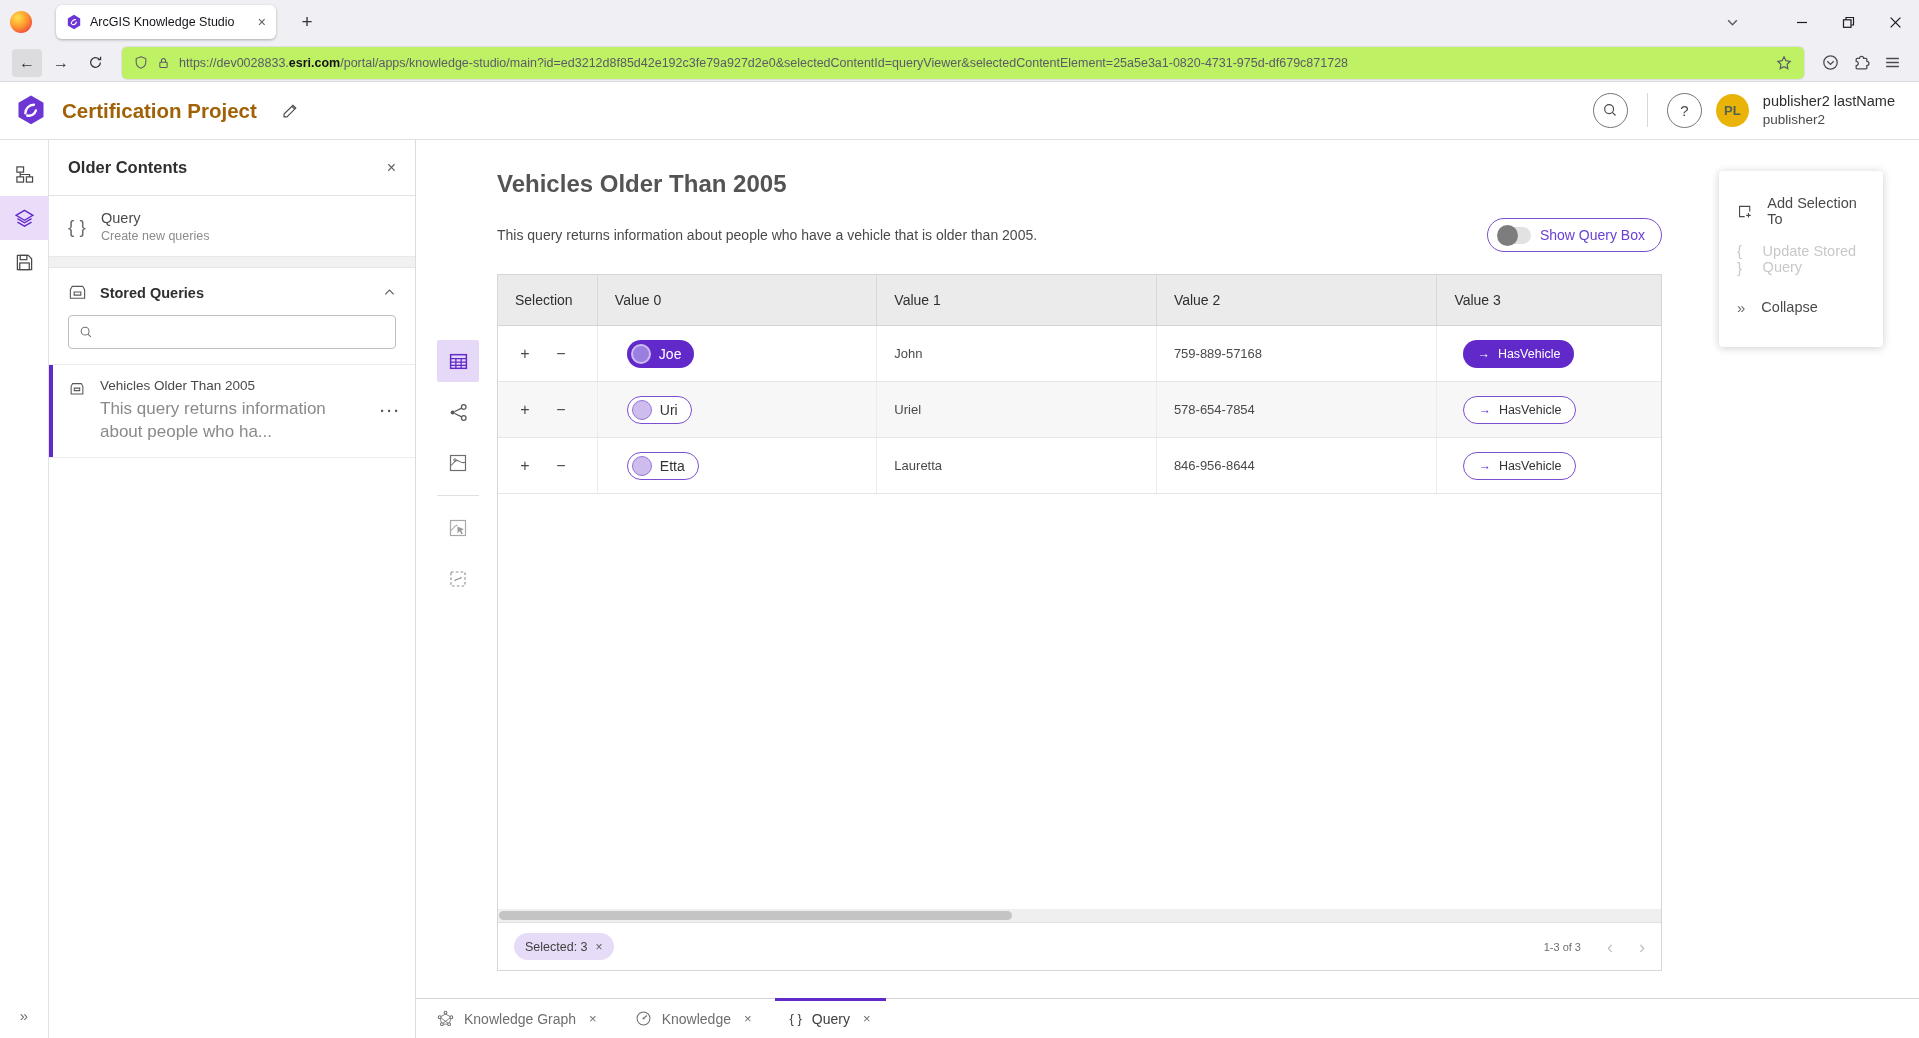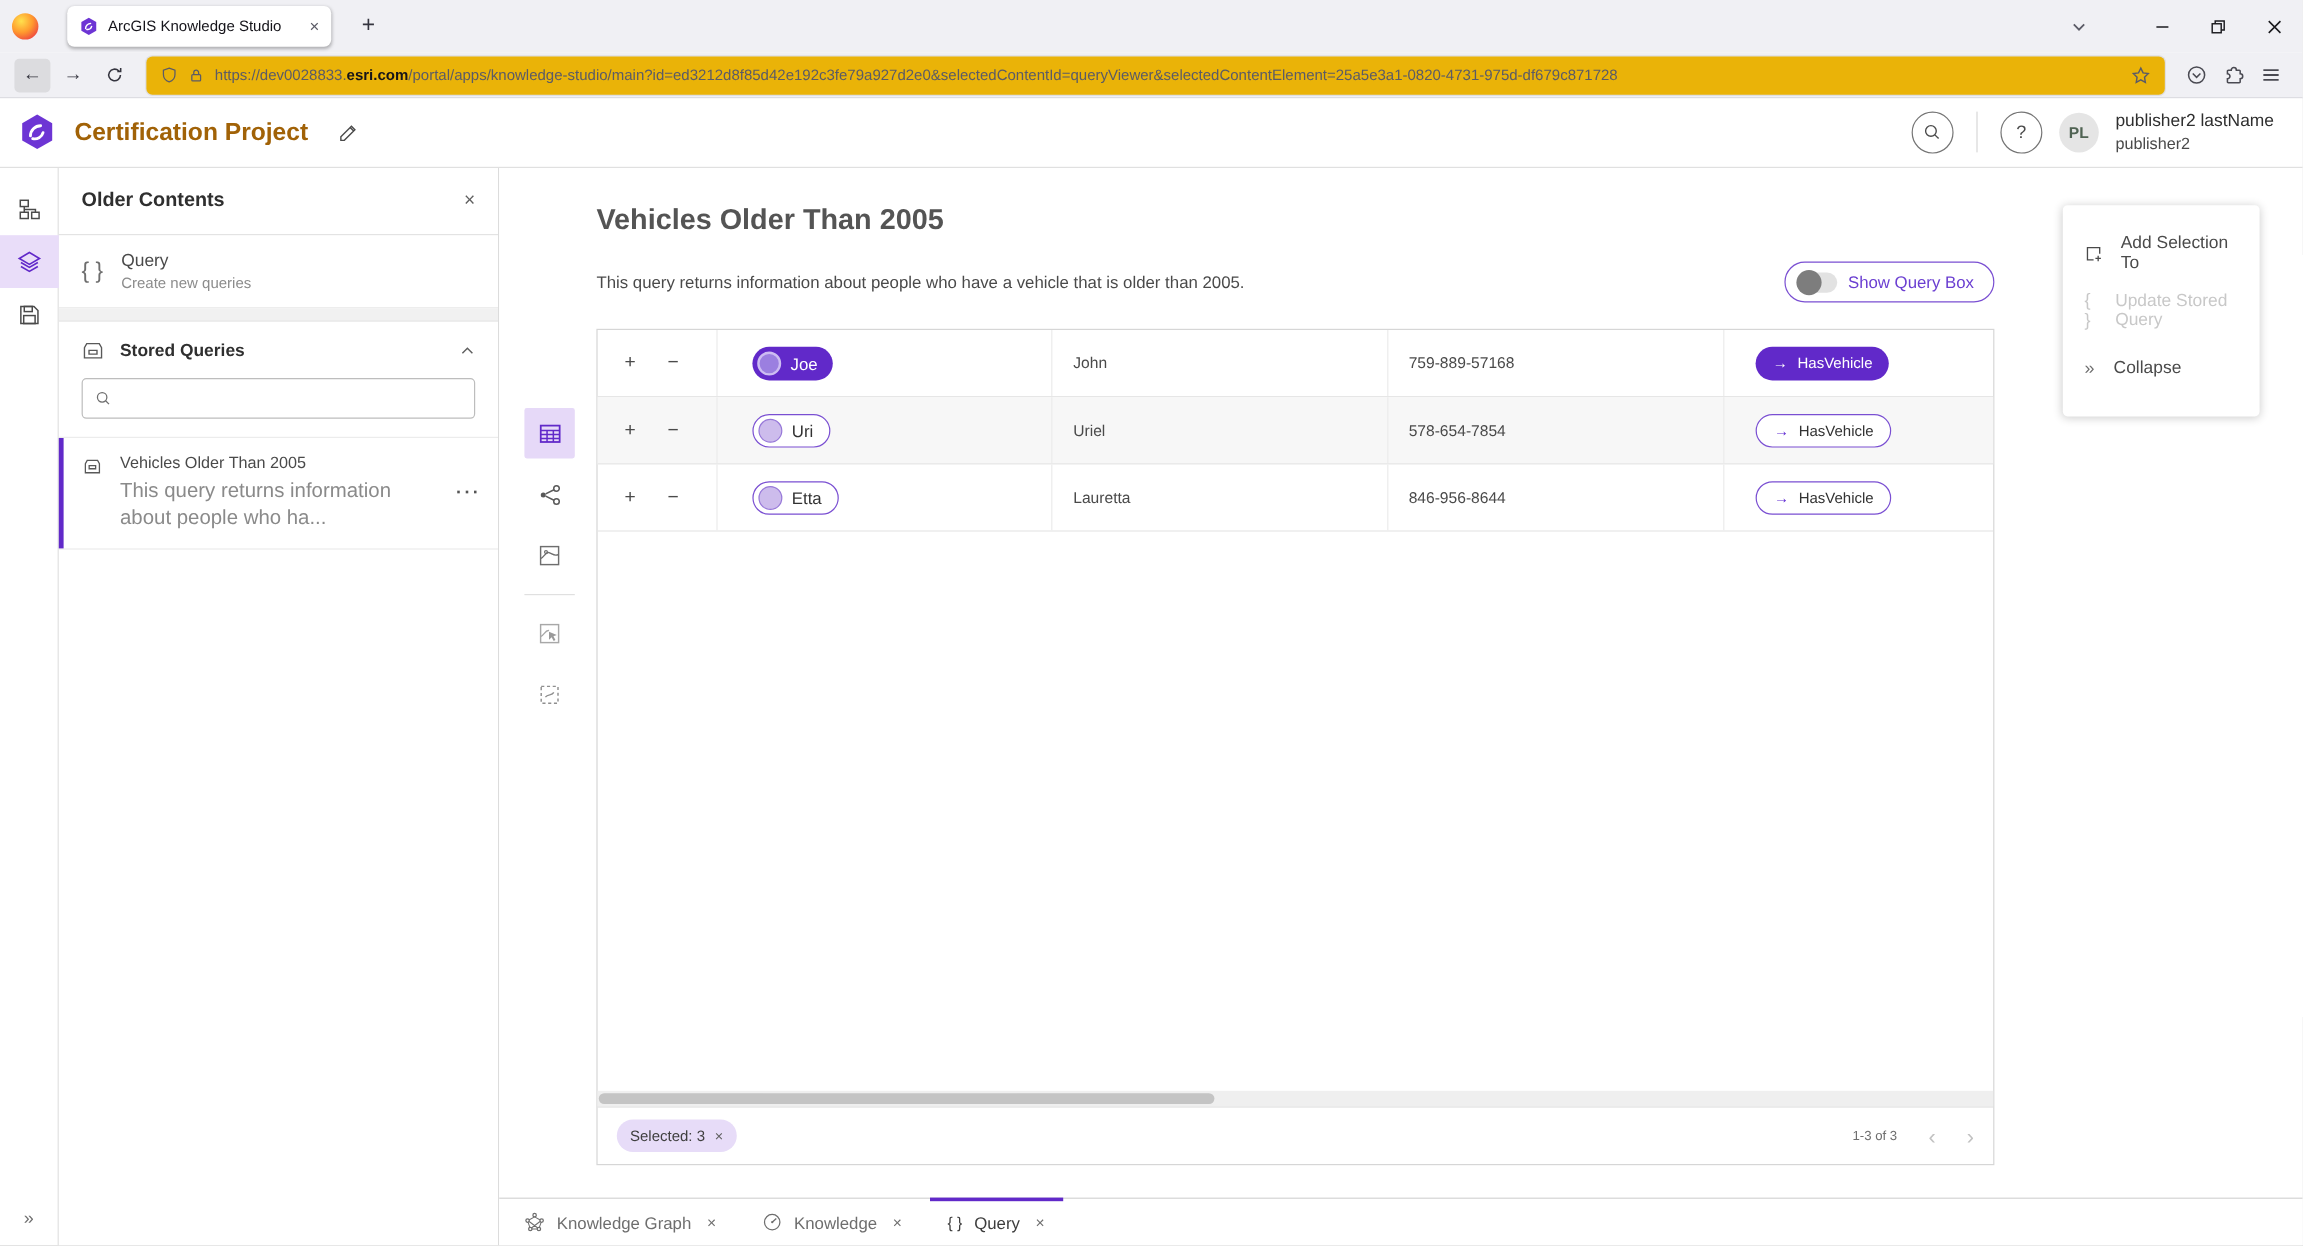--- a/index.html
+++ b/index.html
@@ -15,33 +15,33 @@
   .icon-x { color:#5b5b66; font-size:14px; line-height:1; }
   .newtab { margin-left:16px; font-size:19px; color:#35353f; width:30px; height:30px; display:flex; align-items:center; justify-content:center; border-radius:4px; }
   .tabbar-right { position:absolute; right:0; top:0; height:44px; display:flex; align-items:stretch; }
   .tab-chevron { width:36px; display:flex; align-items:center; justify-content:center; margin-right:28px; }
   .winbtn { width:47px; display:flex; align-items:center; justify-content:center; color:#1b1b1f; }
 
   
   .urlbar { height:38px; background:#f0f0f4; display:flex; align-items:center; padding:0 12px; gap:4px; border-bottom:1px solid #d9d9de; }
   .navbtn { width:30px; height:28px; border-radius:4px; display:flex; align-items:center; justify-content:center; color:#35353f; font-size:16px; }
   .navbtn.back { background:#dcdcdf; }
-  .urlfield { flex:1; height:32px; background:#eab308; border-radius:5px; margin:0 8px; display:flex; align-items:center; padding:0 12px; gap:9px; box-shadow:0 0 0 1px rgba(0,0,0,.07); min-width:0; }
+  .urlfield { flex:1; height:32px; background:#bef264; border-radius:5px; margin:0 8px; display:flex; align-items:center; padding:0 12px; gap:9px; box-shadow:0 0 0 1px rgba(0,0,0,.07); min-width:0; }
   .urltext { font-size:12.5px; color:#5b5b66; white-space:nowrap; overflow:hidden; flex:1; }
   .urltext b { color:#15141a; font-weight:700; }
   .browser-actions { display:flex; align-items:center; gap:14px; padding:0 6px; }
 
   
   .appheader { height:58px; background:#fff; display:flex; align-items:center; padding:0 24px 0 16px; border-bottom:1px solid #e0e0e0; position:relative; z-index:6; }
   .appheader h1 { font-size:20.5px; font-weight:600; color:#a16207; margin-left:16px; }
   .edit-btn { margin-left:24px; display:flex; }
   .header-right { margin-left:auto; display:flex; align-items:center; gap:14px; }
   .circle-btn { width:35px; height:35px; border:1px solid #757575; border-radius:50%; display:flex; align-items:center; justify-content:center; color:#4a4a4a; font-size:15px; }
   .vdiv { width:1px; height:34px; background:#d8d8d8; margin:0 5px; }
-  .avatar { width:33px; height:33px; border-radius:50%; background:#e5e5e5; color:#506353; font-size:13px; font-weight:700; display:flex; align-items:center; justify-content:center; }
+  .avatar { width:33px; height:33px; border-radius:50%; background:#eab308; color:#506353; font-size:13px; font-weight:700; display:flex; align-items:center; justify-content:center; }
   .userblock { line-height:1.3; }
   .userblock .l1 { font-size:14.5px; color:#2f2f2f; }
   .userblock .l2 { font-size:13.5px; color:#4a4a4a; }
 
   
   .appbody { display:flex; height:898px; position:relative; }
   .rail { width:49px; border-right:1px solid #e2e2e2; display:flex; flex-direction:column; align-items:center; padding-top:12px; position:relative; flex:none; }
   .rail-btn { width:49px; height:44px; display:flex; align-items:center; justify-content:center; }
   .rail-btn.active { background:#e9ddf9; }
   .rail-expand { position:absolute; bottom:14px; left:0; width:49px; text-align:center; color:#6e6e6e; font-size:15px; letter-spacing:1px; }
@@ -350,20 +350,27 @@
           <span class="desc">This query returns information about people who have a vehicle that is older than 2005.</span>
           <div class="sqb-pill">
             <span class="track">
                 <span class="knob"></span>
               </span>
             <span class="lbl">Show Query Box</span>
           </div>
         </div>
 
         <div class="tablecard">
+          <div class="thead">
+            <div class="hc col-sel">Selection</div>
+            <div class="hc col-v0">Value 0</div>
+            <div class="hc col-v1">Value 1</div>
+            <div class="hc col-v2">Value 2</div>
+            <div class="hc col-v3">Value 3</div>
+          </div>
 
           <div class="trow">
             <div class="tc col-sel" style="gap:16px;">
               <span class="rowbtn">+</span>
               <span class="rowbtn">−</span>
             </div>
             <div class="tc col-v0">
                 <span class="pill-entity filled">
                   <span class="node"></span>
                   <span>Joe</span>

